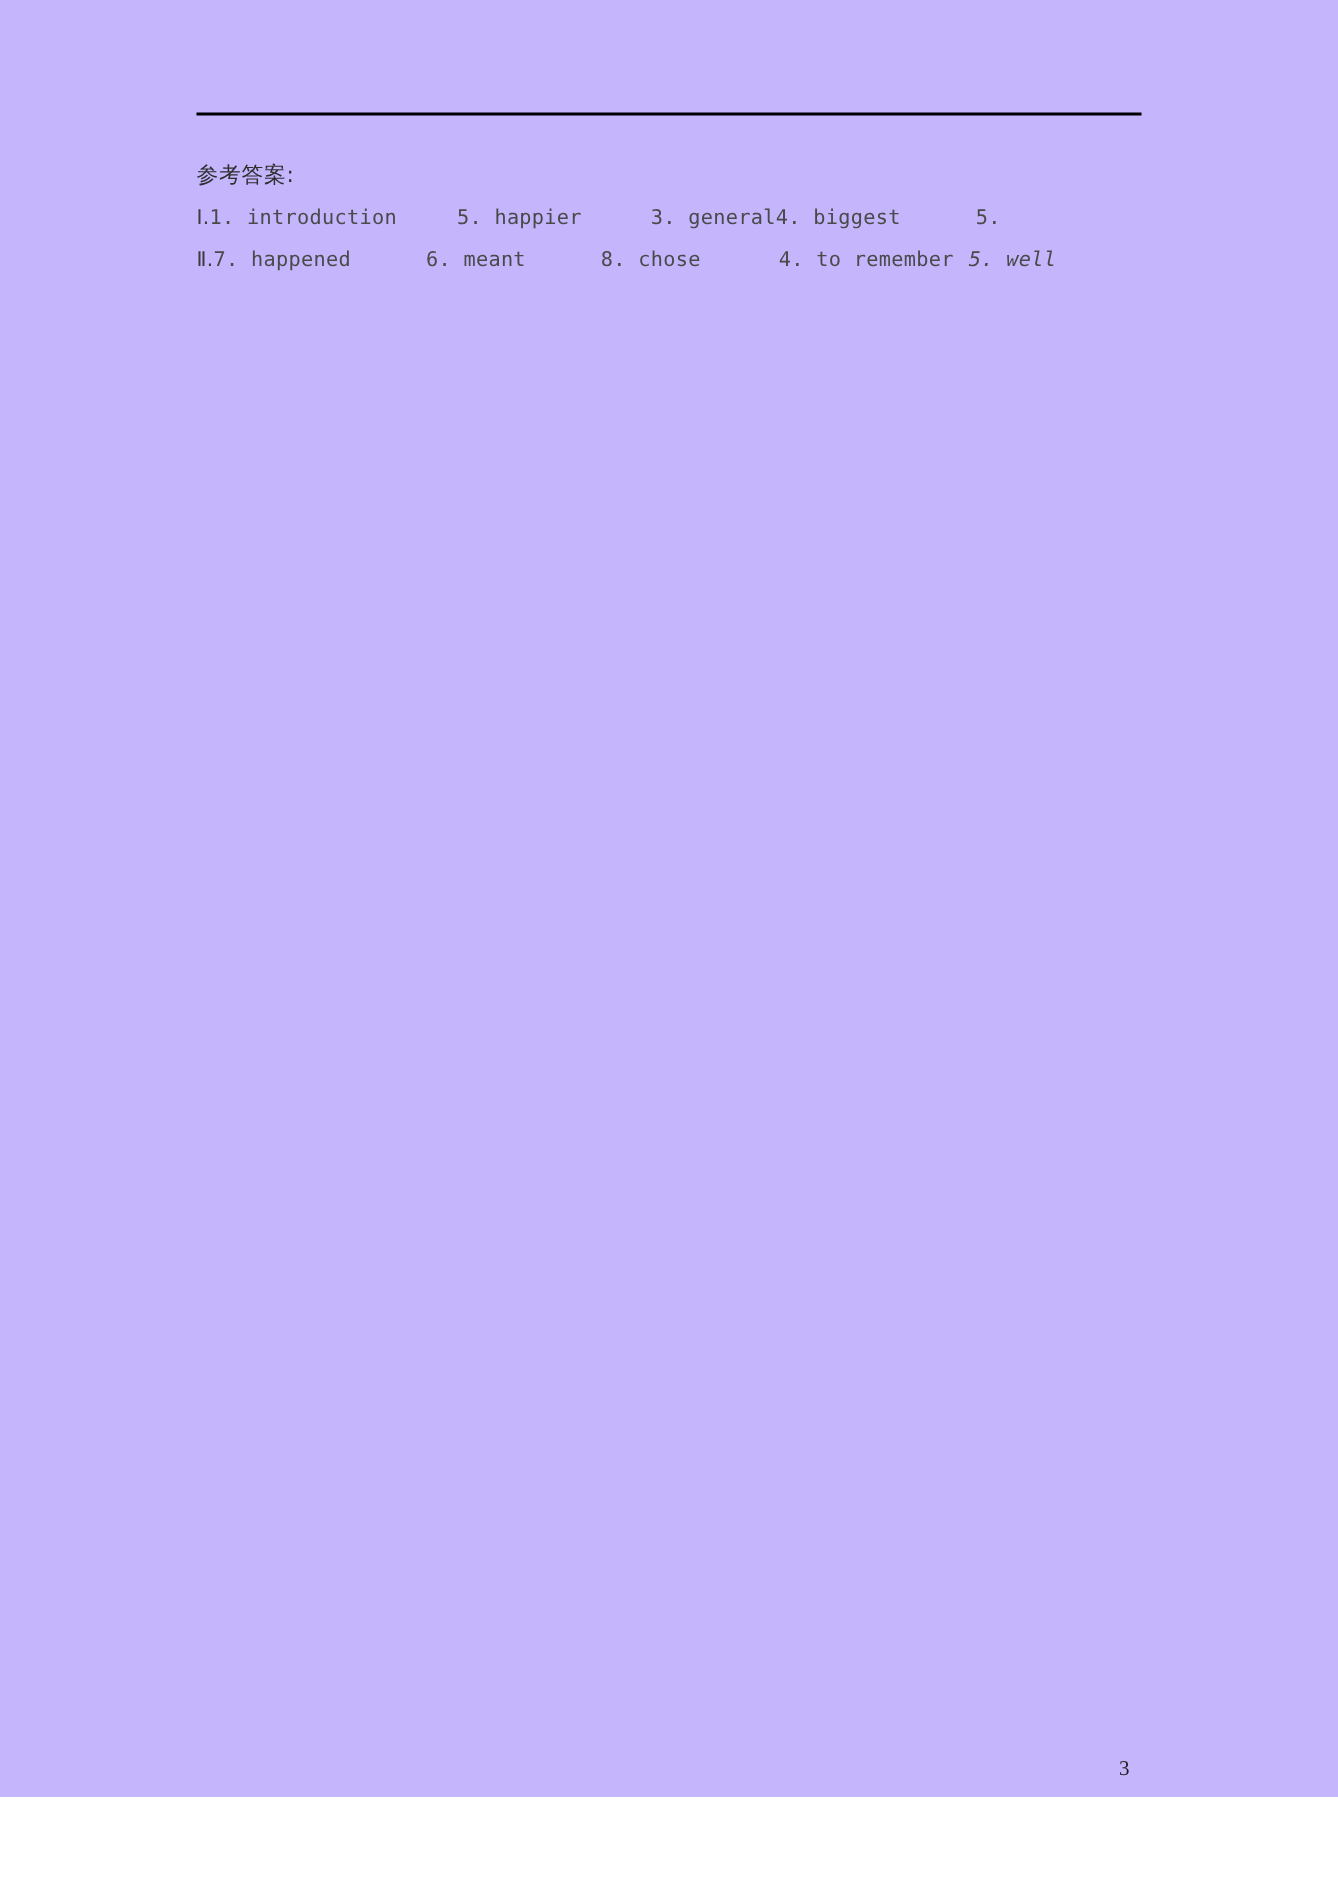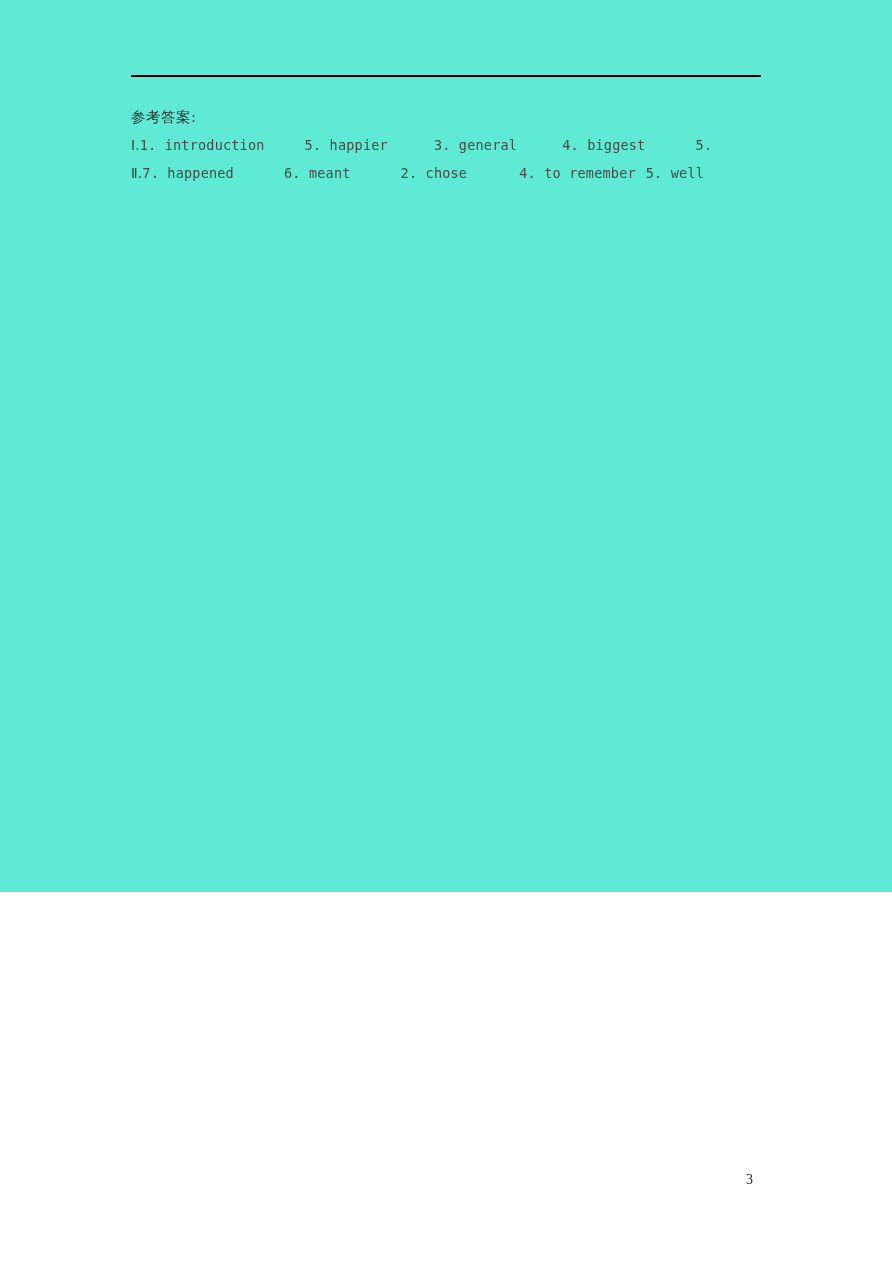--- a/index.html
+++ b/index.html
@@ -13,22 +13,22 @@
     position: relative;
     overflow: hidden;
     font-family: "Liberation Serif", "DejaVu Serif", serif;
     color: #2b2b2b;
   }
 
   .page {
     position: absolute;
     inset: 0;
     width: 892px;
-    height: 892px;
-    background: #5eead4;
+    height: 1198px;
+    background: #c4b5fd;
   }
 
   
   .header-rule {
     position: absolute;
     left: 131px;
     top: 75px;
     width: 630px;
     height: 0;
     border-top: 2px solid #000000;
@@ -75,30 +75,30 @@
 
   .ans-item {
     display: inline-block;
     white-space: pre;
   }
 
   
   .row1 .it0 { margin-left: 0px; }
   .row1 .it1 { margin-left: 40px; }
   .row1 .it2 { margin-left: 46px; }
-  .row1 .it3 { margin-left: 45px; }
+  .row1 .it3 { }
   .row1 .it4 { margin-left: 50px; }
 
   .row2 .it0 { margin-left: 0px; }
 
   .row3 .it0 { margin-left: 0px; }
   .row3 .it1 { margin-left: 50px; }
   .row3 .it2 { margin-left: 50px; }
   .row3 .it3 { margin-left: 52px; }
-  .row3 .it4 { margin-left: 10px; }
+  .row3 .it4 { margin-left: 10px; font-style: italic; }
 
   
   .page-number {
     position: absolute;
     left: 746px;
     top: 1172px;
     font-family: "Liberation Serif", "DejaVu Serif", serif;
     font-size: 14px;
     color: #1f1f1f;
   }
@@ -121,21 +121,21 @@
       <span class="ans-item it2">3. general</span>
       <span class="ans-item it3">4. biggest</span>
       <span class="ans-item it4">5.</span>
     </div>
 
 
     <div class="line answers-line row3">
       <span class="roman">Ⅱ.</span>
       <span class="ans-item it0">7. happened</span>
       <span class="ans-item it1">6. meant</span>
-      <span class="ans-item it2">2. chose</span>
+      <span class="ans-item it2">8. chose</span>
       <span class="ans-item it3">4. to remember</span>
       <span class="ans-item it4">5. well</span>
     </div>
 
   </div>
 
   <div class="page-number">3</div>
 
 </div>
 

